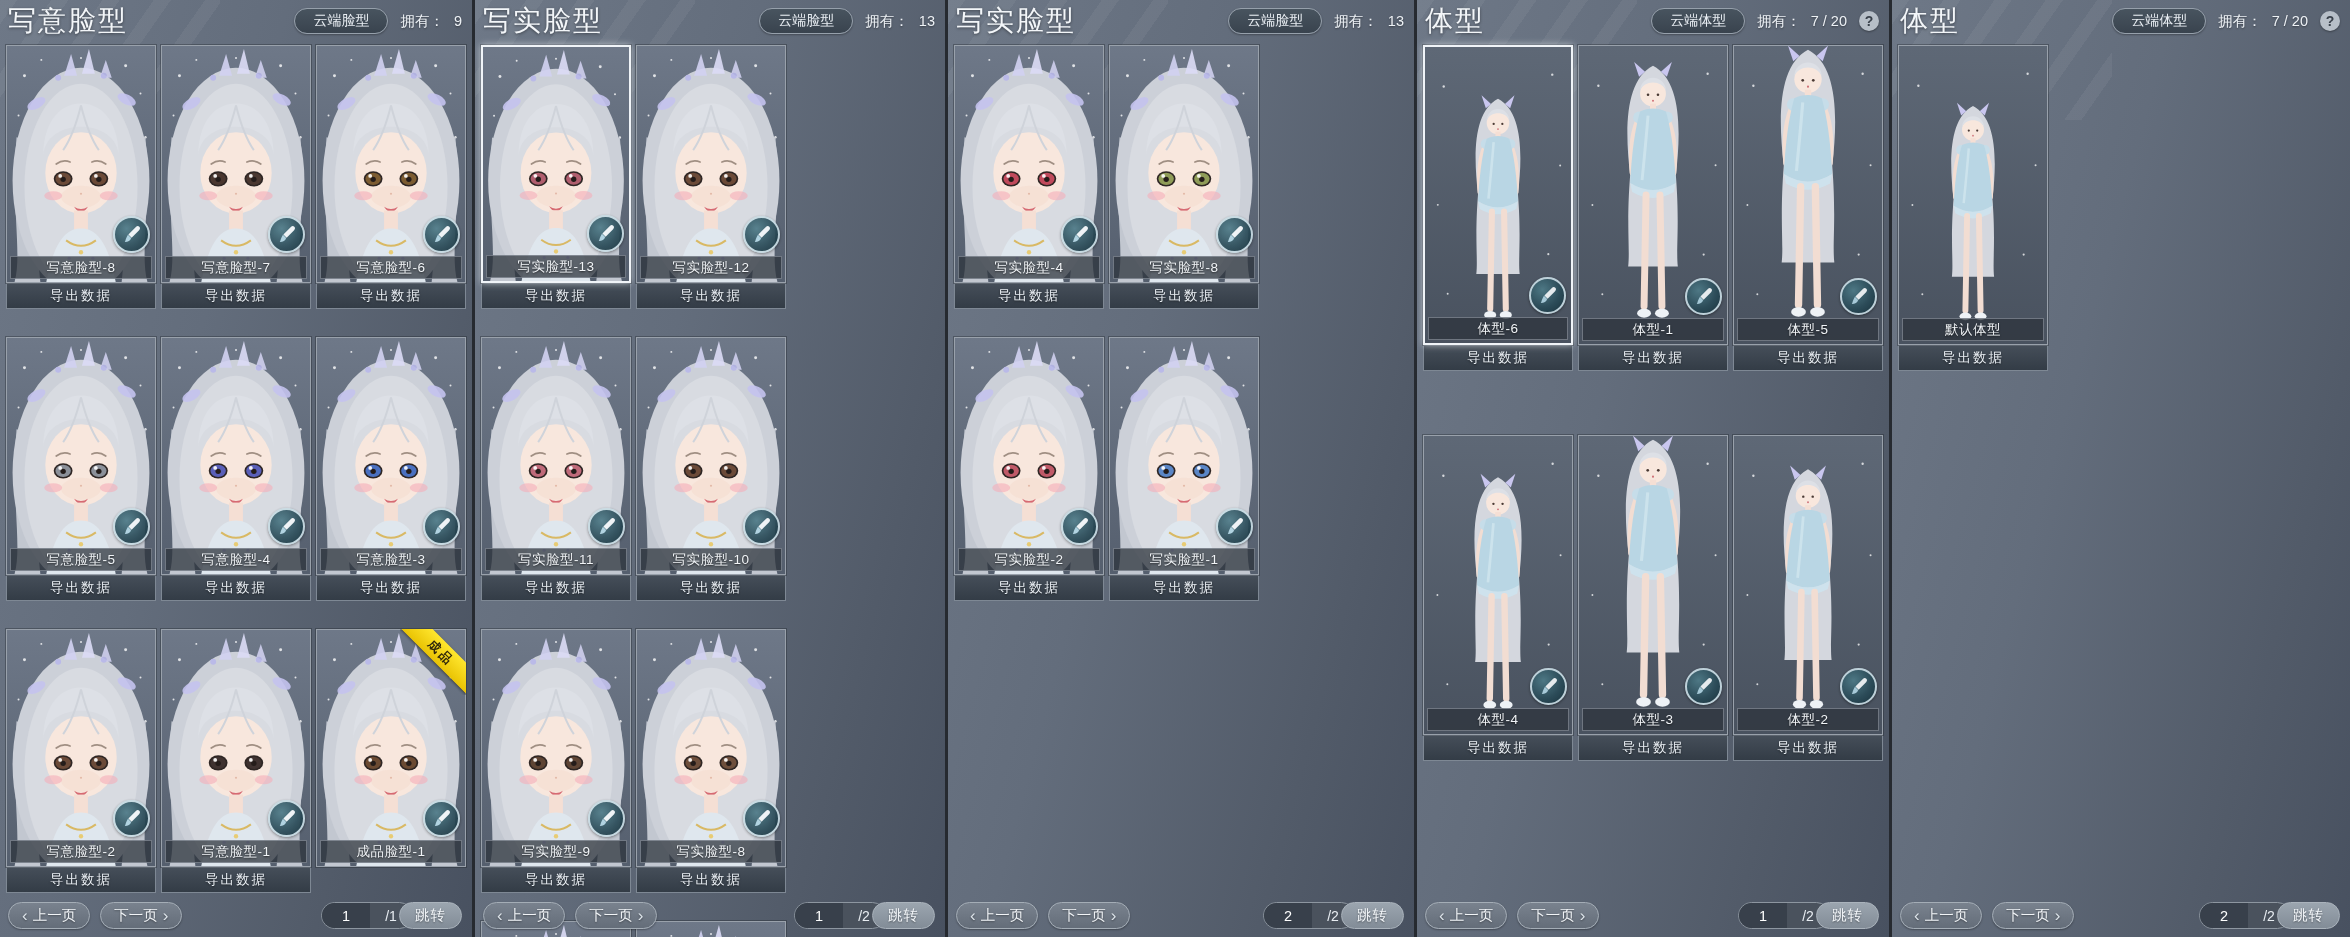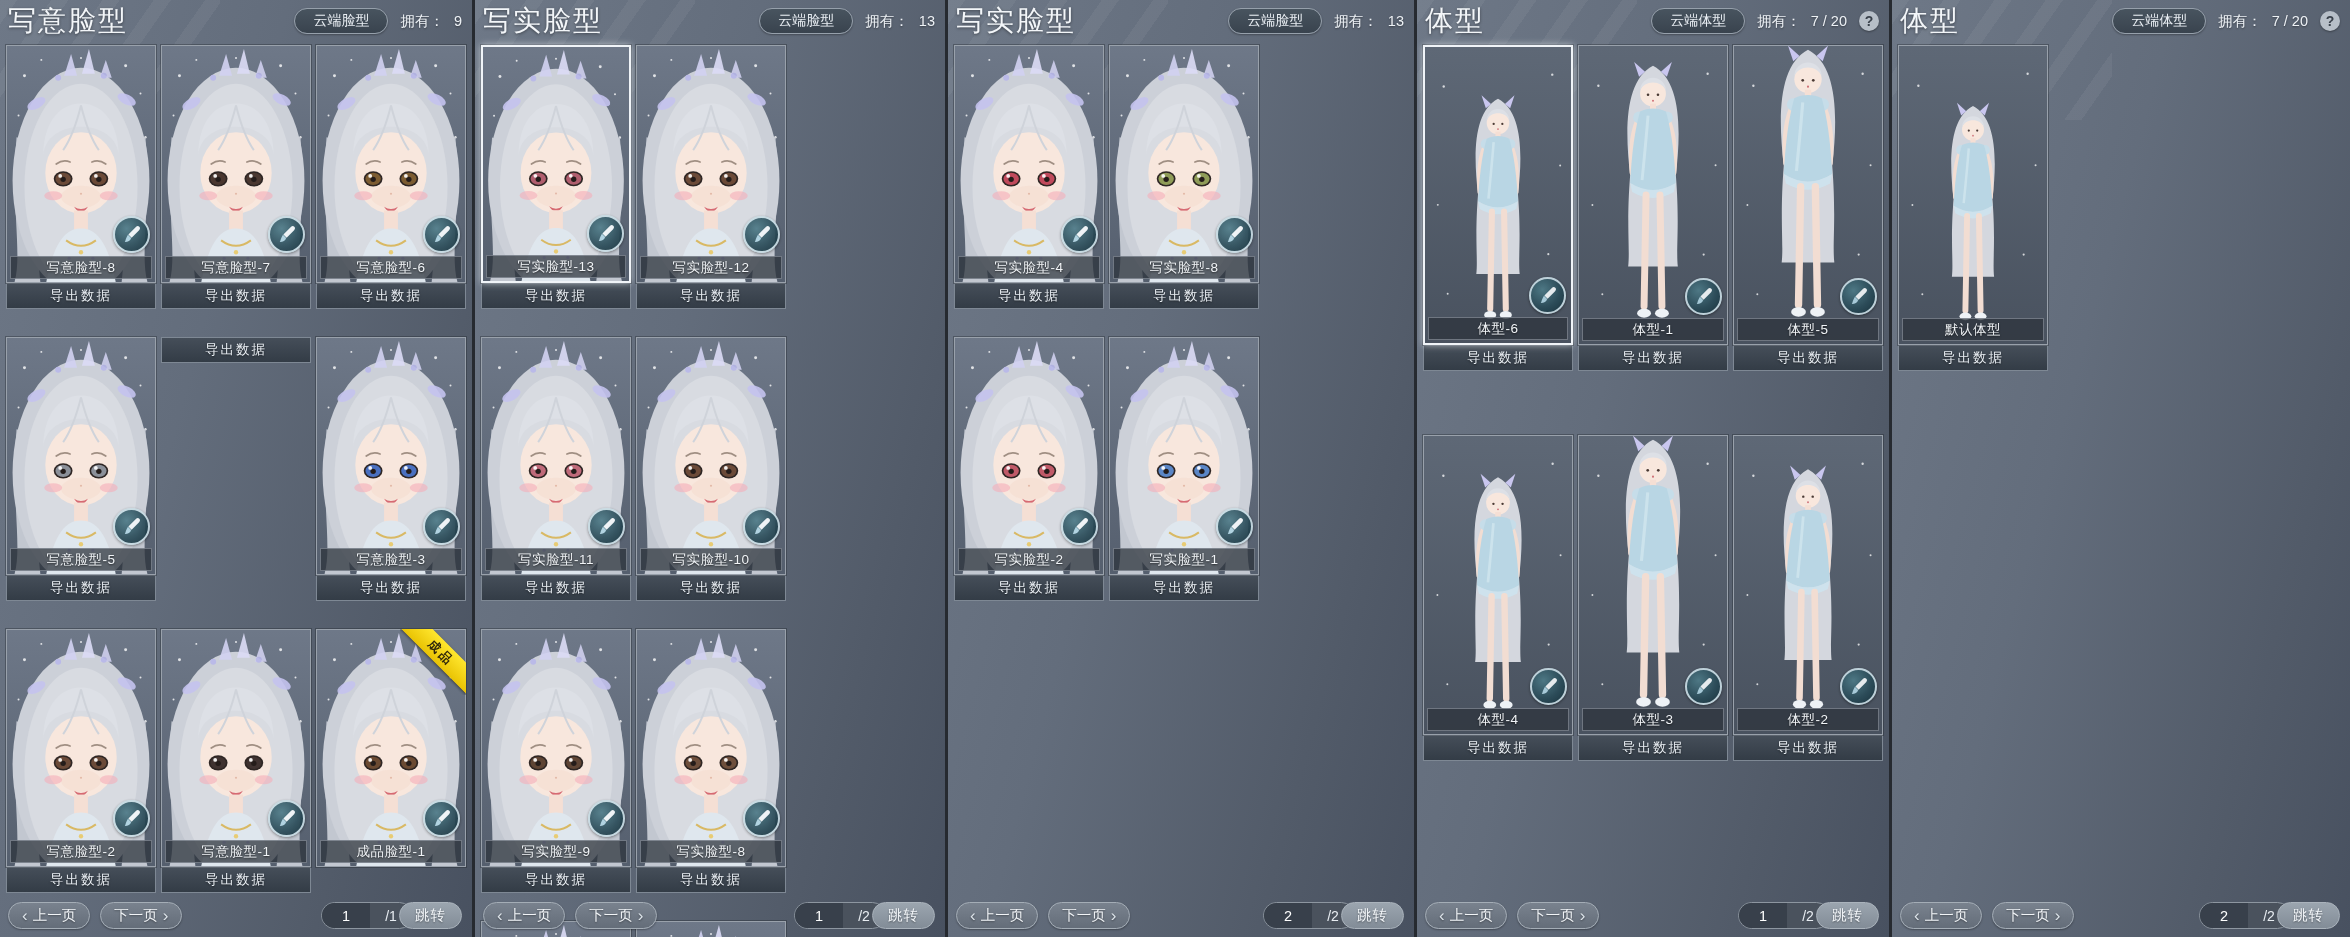--- a/index.html
+++ b/index.html
@@ -264,20 +264,33 @@
         <svg viewBox="0 0 24 24">
           <path d="M19.5 4.5 c1 1 .8 2.3 -.2 3.3 l-7.2 7.2 -3.1 -3.1 7.2 -7.2 c1 -1 2.3 -1.2 3.3 -.2 z" fill="#f2f7f9"></path>
           <path d="M8.6 12.3 l3.1 3.1 c-.7 2.4 -2.9 3.8 -6.2 3.9 c1.1 -1.5 .6 -3 3.1 -7 z" fill="#aed3e2"></path>
         </svg>
       </div>
       <div class="card-label">写意脸型-5</div>
     </div>
     <button class="export-btn">导出数据</button>
   </div>
         <div class="card face" style="--eye: #5a5fb8;">
+    <div class="card-img">
+      <svg class="art">
+              <use href="#face-art"></use>
+            </svg>
+
+      <div class="brush">
+        <svg viewBox="0 0 24 24">
+          <path d="M19.5 4.5 c1 1 .8 2.3 -.2 3.3 l-7.2 7.2 -3.1 -3.1 7.2 -7.2 c1 -1 2.3 -1.2 3.3 -.2 z" fill="#f2f7f9"></path>
+          <path d="M8.6 12.3 l3.1 3.1 c-.7 2.4 -2.9 3.8 -6.2 3.9 c1.1 -1.5 .6 -3 3.1 -7 z" fill="#aed3e2"></path>
+        </svg>
+      </div>
+      <div class="card-label">写意脸型-4</div>
+    </div>
     <button class="export-btn">导出数据</button>
   </div>
         <div class="card face" style="--eye: #4a70c0;">
     <div class="card-img">
       <svg class="art">
               <use href="#face-art"></use>
             </svg>
 
       <div class="brush">
         <svg viewBox="0 0 24 24">

